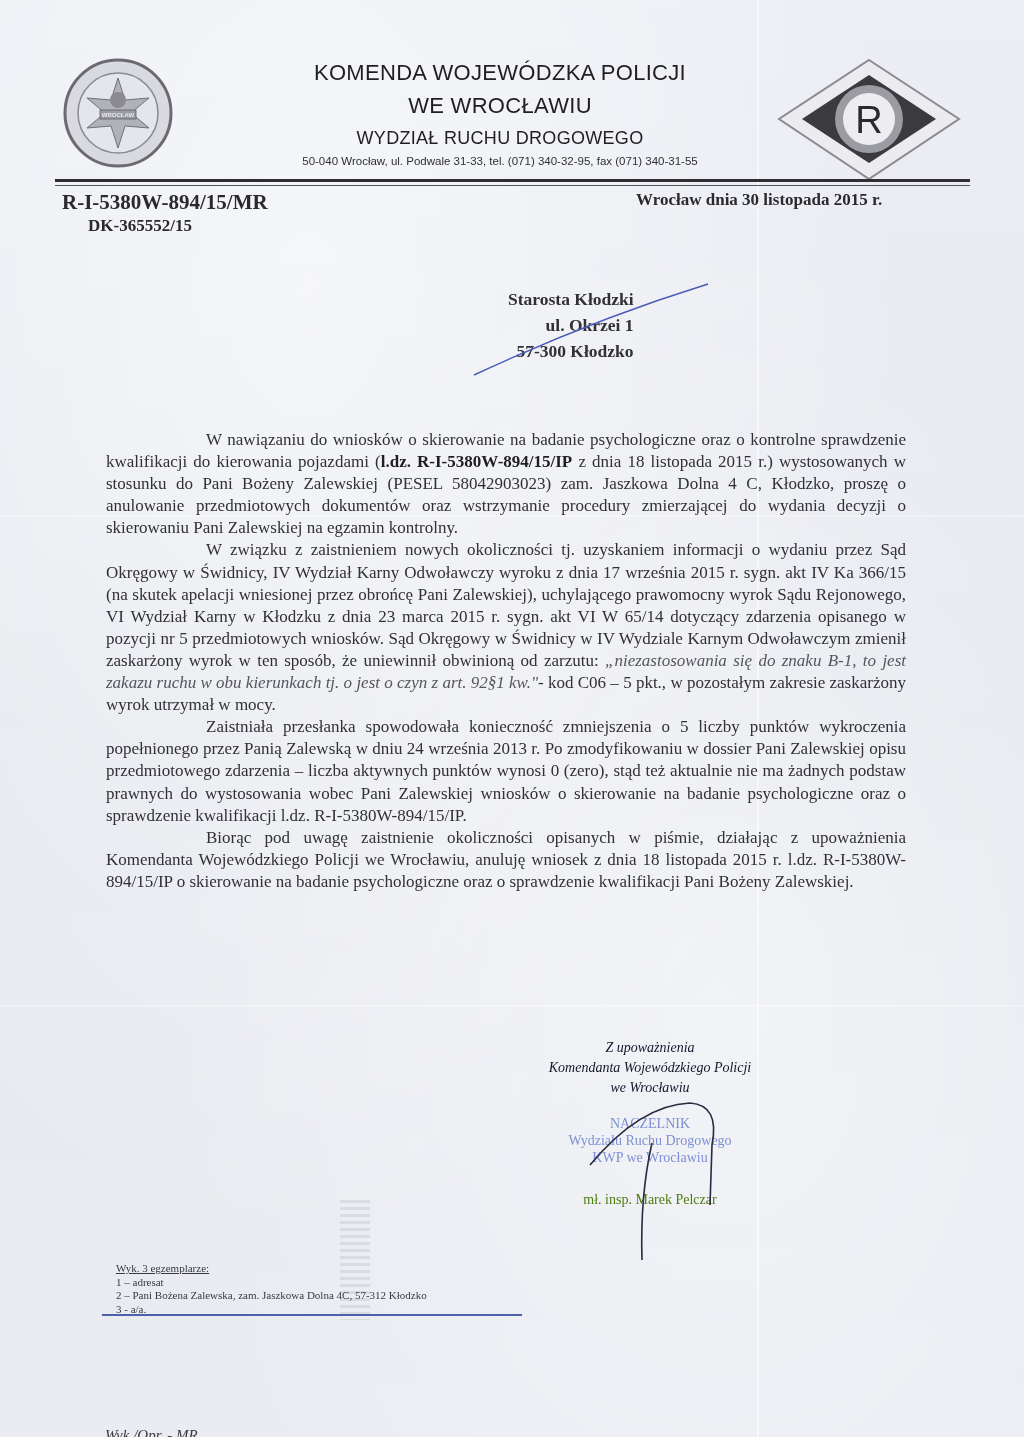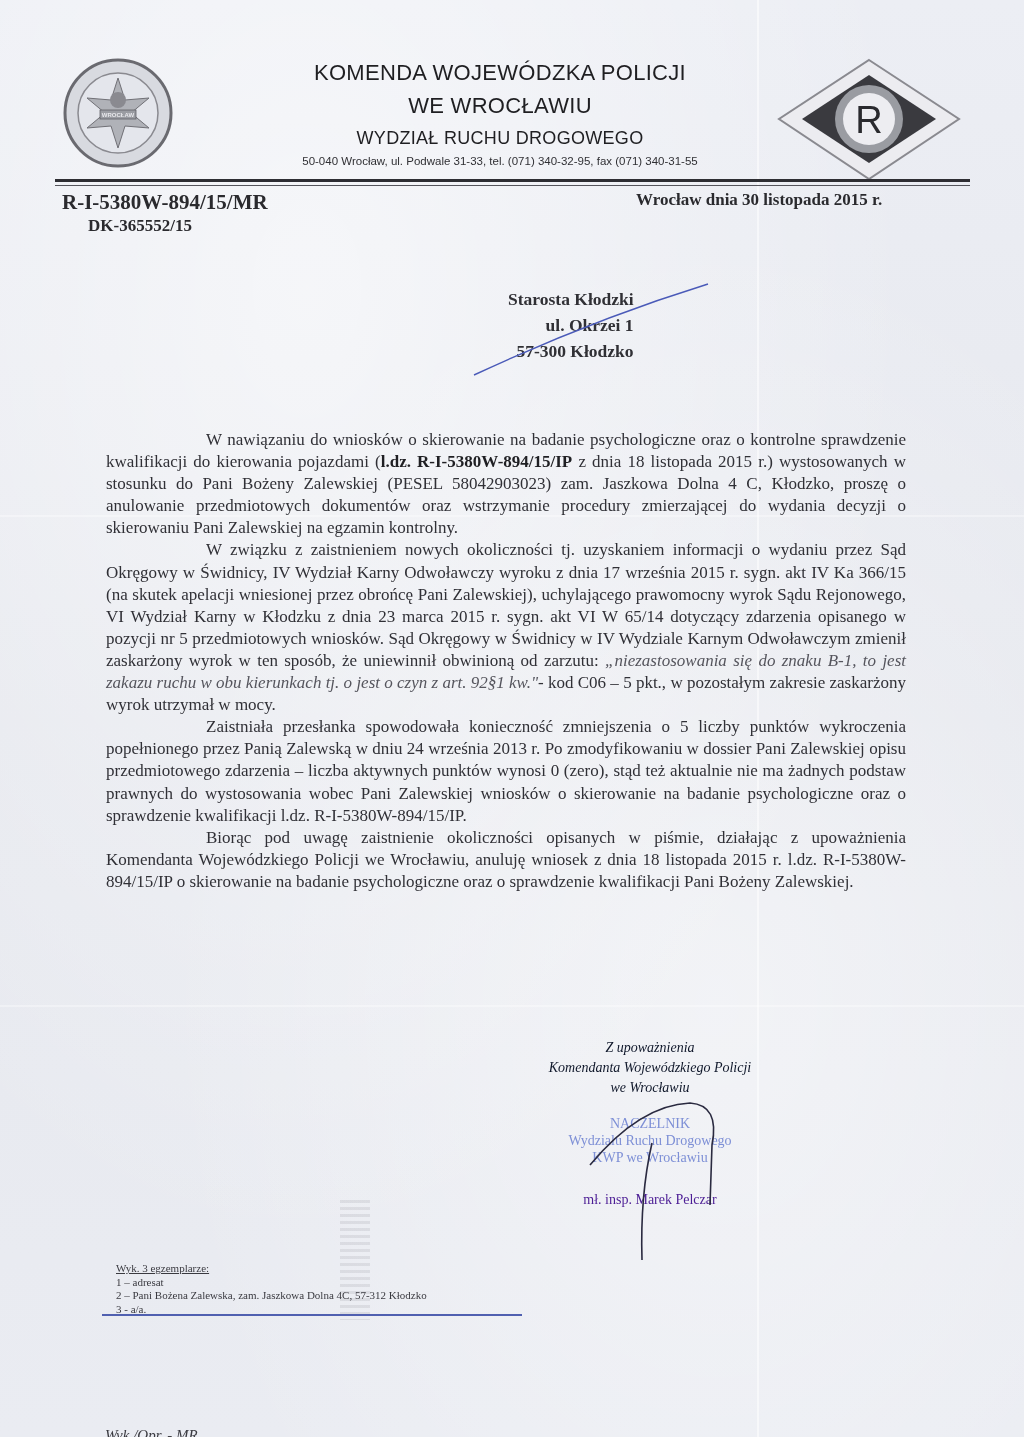--- a/index.html
+++ b/index.html
@@ -50,21 +50,21 @@
   .body-text p { margin: 0; text-indent: 100px; }
   .body-text .it { font-style: italic; color: #55555d; }
   .body-text b { color: #1f1f23; }
 
   
   .sig { position: absolute; left: 500px; top: 1038px; width: 300px; text-align: center;
          font-style: italic; font-size: 14px; line-height: 20px; color: #0f172a; }
   .stamp { position: absolute; left: 500px; top: 1115px; width: 300px; text-align: center;
            font-size: 14px; line-height: 17px; color: #7d8fd6; }
   .stamp-name { position: absolute; left: 500px; top: 1192px; width: 300px; text-align: center;
-                font-size: 14px; color: #4c1d95; }
+                font-size: 14px; color: #4d7c0f; }
   .signature { position: absolute; left: 580px; top: 1095px; width: 140px; height: 170px; }
 
   
   .dist { position: absolute; left: 116px; top: 1262px; font-size: 11px; line-height: 13.5px; color: #3a3a40; }
   .dist .hd { text-decoration: underline; }
   .dist-line { position: absolute; left: 102px; top: 1314px; width: 420px; height: 1.5px; background: #5060b0; }
   .opr { position: absolute; left: 105px; top: 1427px; font-size: 15px; color: #3a3a40; font-style: italic; }
 
   .faint-marks { position: absolute; left: 340px; top: 1200px; width: 30px; height: 120px;
                  background: repeating-linear-gradient(180deg, rgba(120,120,130,0.15) 0 3px, transparent 3px 7px); }

